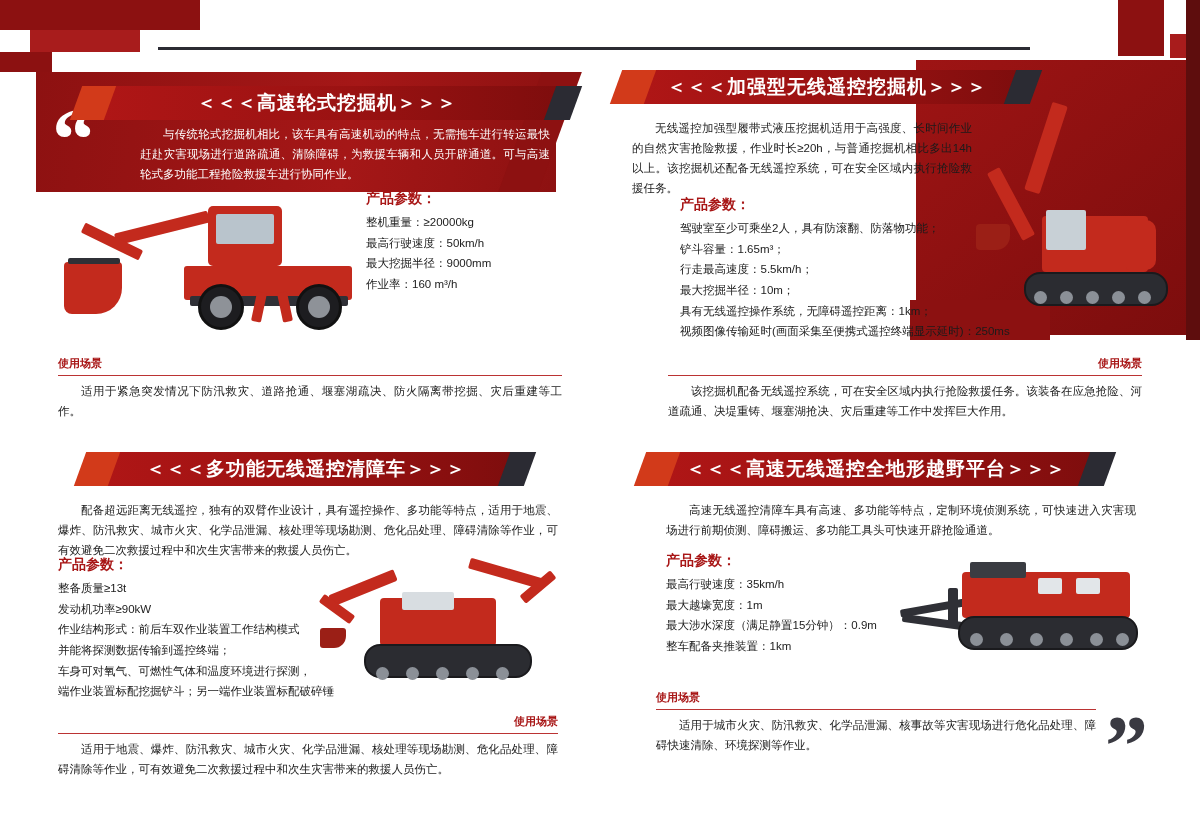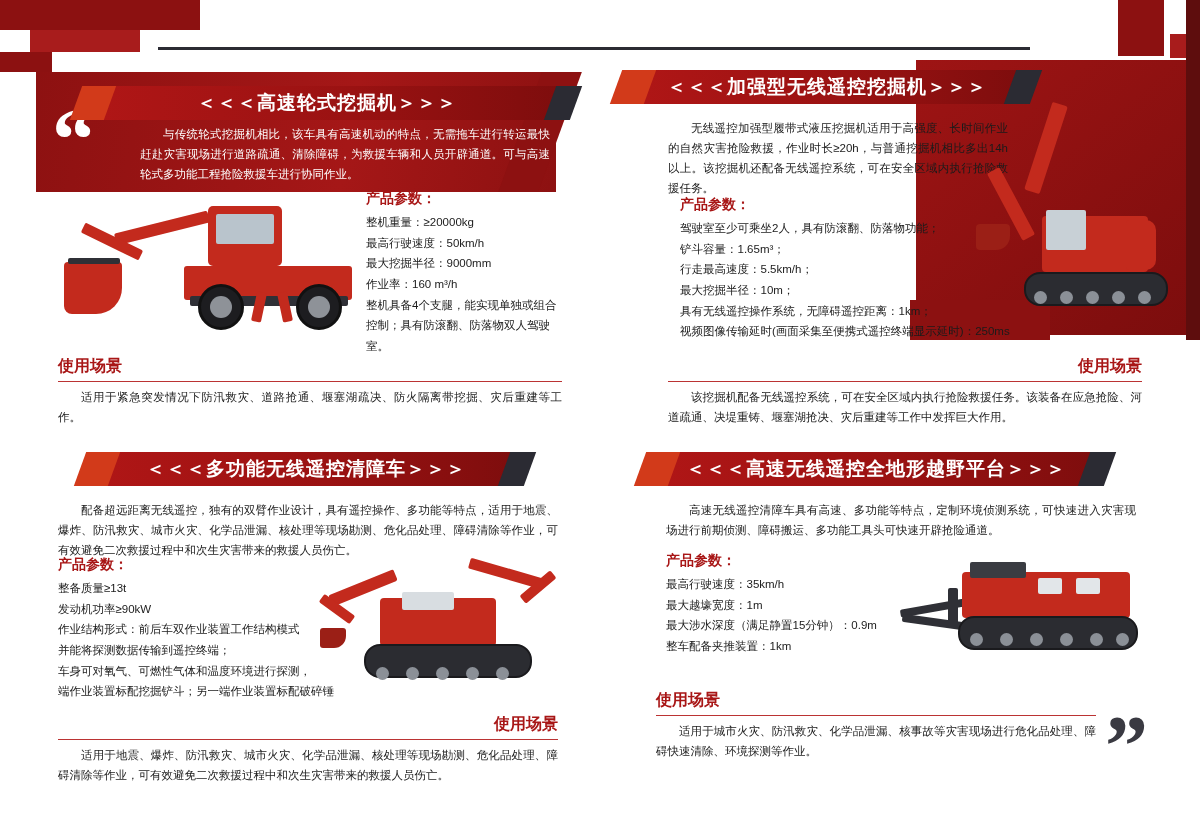--- a/index.html
+++ b/index.html
@@ -84,21 +84,21 @@
   }
   .params-list {
     font-size: 11.5px;
     line-height: 1.8;
     color: #1b1b1b;
   }
 
   .scene-head {
     color: #a81616;
     font-weight: bold;
-    font-size: 16px;
+    font-size: 11px;
     position: relative;
     padding-bottom: 2px;
   }
   .scene-rule {
     border-top: 1.5px solid #b33;
     margin-top: 2px;
   }
   .scene-text {
     font-size: 11.5px;
     line-height: 1.75;
@@ -213,41 +213,40 @@
   <div class="body-red" style="left:222px; top:100px; width:10px; height:30px; transform:rotate(-12deg);"></div>
 </div>
 
 <div class="panel" style="left:366px; top:190px; width:196px;">
   <div class="params-title">产品参数：</div>
   <div class="params-list">
     <div>整机重量：≥20000kg</div>
     <div>最高行驶速度：50km/h</div>
     <div>最大挖掘半径：9000mm</div>
     <div>作业率：160 m³/h</div>
-    <div>整机具备4个支腿，能实现单独或组合控制；具有防滚翻、防落物双人驾驶室。</div>
   </div>
 </div>
 
 <div class="panel" style="left:58px; top:356px; width:504px;">
   <div class="scene-head">使用场景</div>
   <div class="scene-rule"></div>
   <div class="scene-text">适用于紧急突发情况下防汛救灾、道路抢通、堰塞湖疏决、防火隔离带挖掘、灾后重建等工作。</div>
 </div>
 
 <div class="p2-redblock"></div>
 <div class="p2-redblock2"></div>
 
 <div class="panel" style="left:632px; top:70px; width:390px;">
   <div class="banner" style="width:390px;">
     <span>＜＜＜加强型无线遥控挖掘机＞＞＞</span>
     <div class="banner-dark-tip"></div>
   </div>
 </div>
 
-<div class="panel" style="left:668px; top:118px; width:340px;">
+<div class="panel" style="left:632px; top:118px; width:340px;">
   <div class="intro-text">无线遥控加强型履带式液压挖掘机适用于高强度、长时间作业的自然灾害抢险救援，作业时长≥20h，与普通挖掘机相比多出14h以上。该挖掘机还配备无线遥控系统，可在安全区域内执行抢险救援任务。</div>
 </div>
 
 <div class="panel" style="left:680px; top:196px; width:330px;">
   <div class="params-title">产品参数：</div>
   <div class="params-list">
     <div>驾驶室至少可乘坐2人，具有防滚翻、防落物功能；</div>
     <div>铲斗容量：1.65m³；</div>
     <div>行走最高速度：5.5km/h；</div>
     <div>最大挖掘半径：10m；</div>

